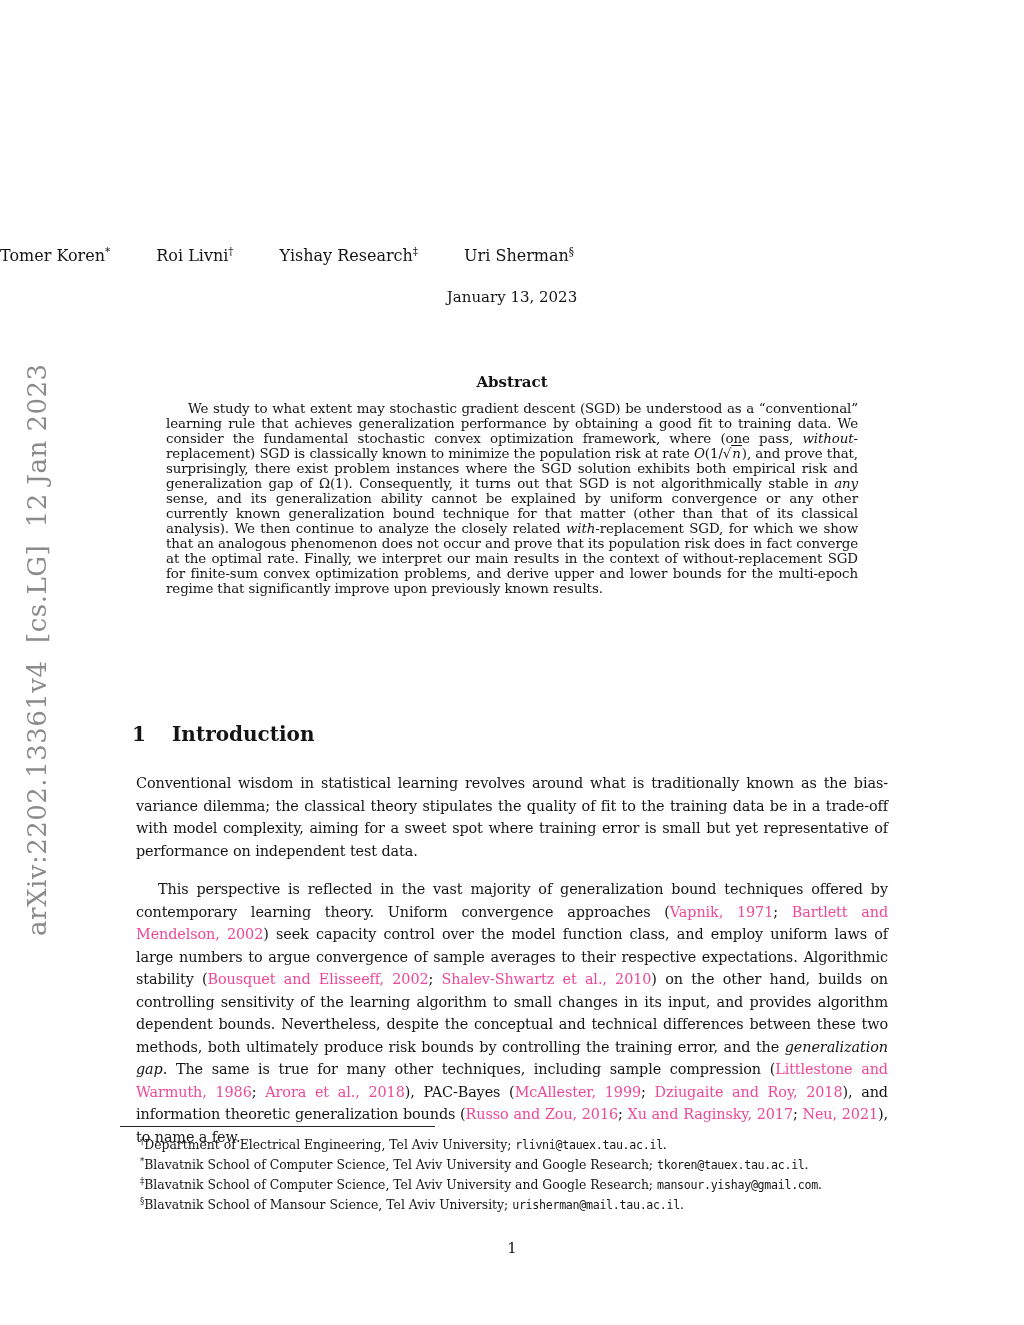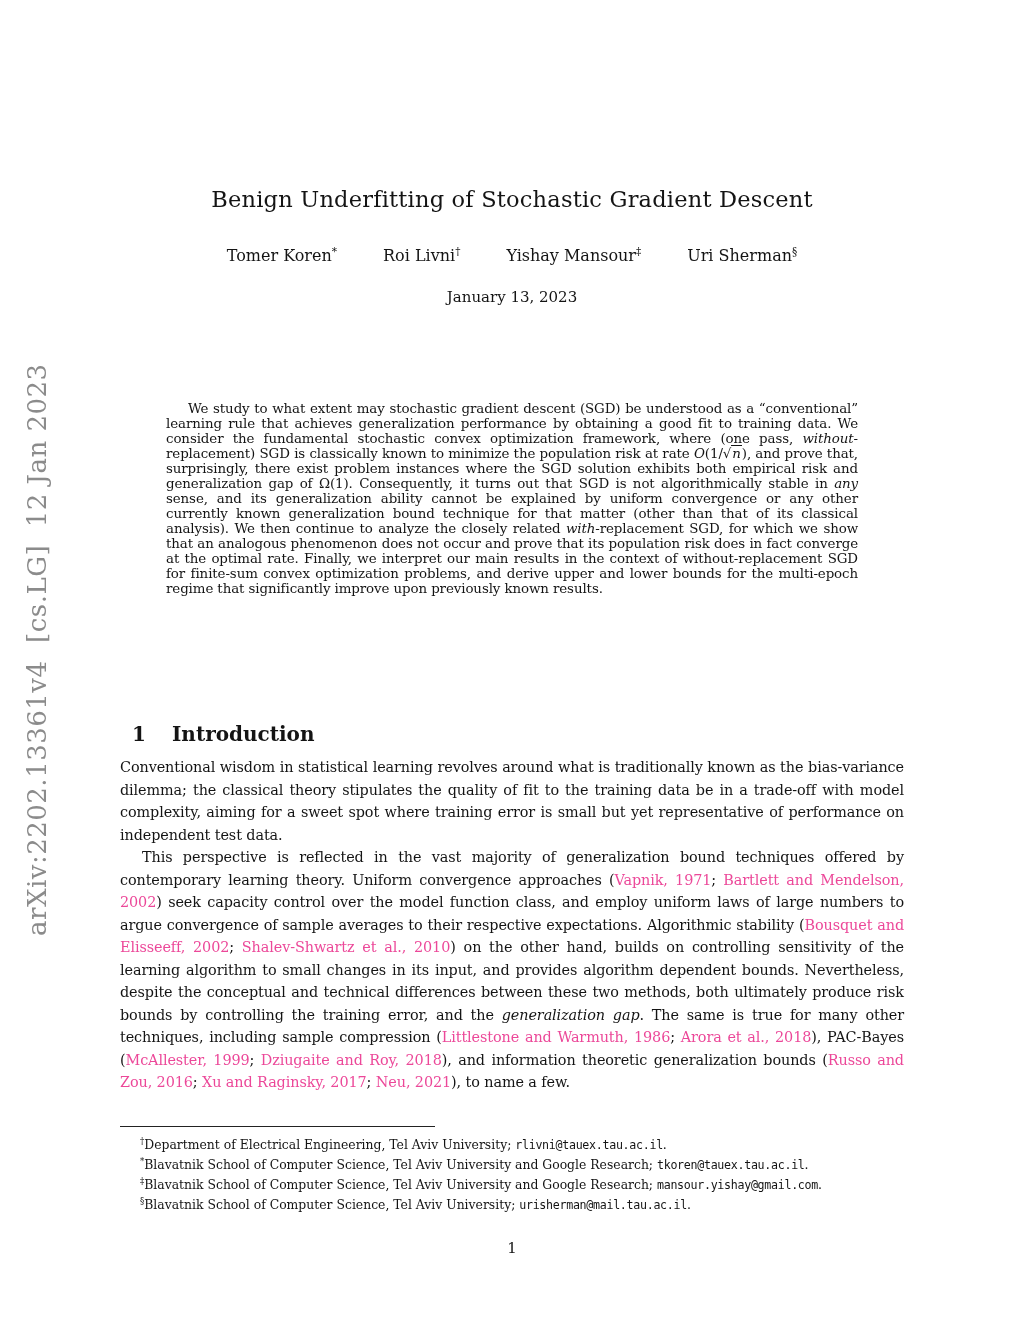--- a/index.html
+++ b/index.html
@@ -43,21 +43,21 @@
     font-size: 22.5px;
     font-weight: normal;
     letter-spacing: 0.2px;
   }
   .authors {
     position: absolute;
     top: 246px;
     left: 0;
     width: 100%;
     display: flex;
-    justify-content: center;
+    justify-content: flex-start;
     gap: 46px;
     font-size: 16px;
   }
   .author sup {
     font-size: 10.5px;
     line-height: 0;
   }
   .date {
     position: absolute;
     top: 288px;
@@ -109,21 +109,21 @@
     position: absolute;
     top: 756px;
     left: 120px;
     width: 784px;
     font-size: 14.4px;
     line-height: 22.5px;
     text-align: justify;
     letter-spacing: -0.1px;
   }
   .intro-text p {
-    margin: 0;
+    margin: 16px;
   }
   .intro-text p.indent {
     text-indent: 22px;
   }
 
   
   .footnotes {
     position: absolute;
     top: 1126px;
     left: 120px;
@@ -168,44 +168,44 @@
     padding: 0 1px;
   }
 </style>
 </head>
 <body>
 
 <div class="page">
 
   <div class="watermark">arXiv:2202.13361v4  [cs.LG]  12 Jan 2023</div>
 
-  <h1 class="title">Benign Underfitting of Stochastic Gradient Descent</h1>
 
   <div class="authors">
     <span class="author"><span>Tomer Koren</span><sup>*</sup></span>
     <span class="author"><span>Roi Livni</span><sup>†</sup></span>
-    <span class="author"><span>Yishay Mansour</span><sup>‡</sup></span>
+    <span class="author"><span>Yishay Research</span><sup>‡</sup></span>
     <span class="author"><span>Uri Sherman</span><sup>§</sup></span>
   </div>
 
   <div class="date">January 13, 2023</div>
 
+  <div class="abstract-heading">Abstract</div>
 
   <p class="abstract-body"><span>We study to what extent may stochastic gradient descent (SGD) be understood as a “conventional” learning rule that achieves generalization performance by obtaining a good fit to training data. We consider the fundamental stochastic convex optimization framework, where (one pass, </span><span class="s-i">without</span><span>-replacement) SGD is classically known to minimize the population risk at rate </span><span class="s-i">O</span><span>(1/√</span><span class="s-sqrt">n</span><span>), and prove that, surprisingly, there exist problem instances where the SGD solution exhibits both empirical risk and generalization gap of Ω(1). Consequently, it turns out that SGD is not algorithmically stable in </span><span class="s-i">any</span><span> sense, and its generalization ability cannot be explained by uniform convergence or any other currently known generalization bound technique for that matter (other than that of its classical analysis). We then continue to analyze the closely related </span><span class="s-i">with</span><span>-replacement SGD, for which we show that an analogous phenomenon does not occur and prove that its population risk does in fact converge at the optimal rate. Finally, we interpret our main results in the context of without-replacement SGD for finite-sum convex optimization problems, and derive upper and lower bounds for the multi-epoch regime that significantly improve upon previously known results.</span></p>
 
   <h2 class="section-heading"><span class="sec-num">1</span><span class="sec-title">Introduction</span></h2>
 
   <div class="intro-text">
     <p><span>Conventional wisdom in statistical learning revolves around what is traditionally known as the bias-variance dilemma; the classical theory stipulates the quality of fit to the training data be in a trade-off with model complexity, aiming for a sweet spot where training error is small but yet representative of performance on independent test data.</span></p>
     <p class="indent"><span>This perspective is reflected in the vast majority of generalization bound techniques offered by contemporary learning theory. Uniform convergence approaches (</span><span class="s-link">Vapnik, 1971</span><span>; </span><span class="s-link">Bartlett and Mendelson, 2002</span><span>) seek capacity control over the model function class, and employ uniform laws of large numbers to argue convergence of sample averages to their respective expectations. Algorithmic stability (</span><span class="s-link">Bousquet and Elisseeff, 2002</span><span>; </span><span class="s-link">Shalev-Shwartz et al., 2010</span><span>) on the other hand, builds on controlling sensitivity of the learning algorithm to small changes in its input, and provides algorithm dependent bounds. Nevertheless, despite the conceptual and technical differences between these two methods, both ultimately produce risk bounds by controlling the training error, and the </span><span class="s-i">generalization gap</span><span>. The same is true for many other techniques, including sample compression (</span><span class="s-link">Littlestone and Warmuth, 1986</span><span>; </span><span class="s-link">Arora et al., 2018</span><span>), PAC-Bayes (</span><span class="s-link">McAllester, 1999</span><span>; </span><span class="s-link">Dziugaite and Roy, 2018</span><span>), and information theoretic generalization bounds (</span><span class="s-link">Russo and Zou, 2016</span><span>; </span><span class="s-link">Xu and Raginsky, 2017</span><span>; </span><span class="s-link">Neu, 2021</span><span>), to name a few.</span></p>
   </div>
 
   <div class="footnotes">
     <hr class="footnote-rule">
     <div class="footnote"><sup>†</sup><span><span>Department of Electrical Engineering, Tel Aviv University; </span><span class="s-mono">rlivni@tauex.tau.ac.il</span><span>.</span></span></div>
     <div class="footnote"><sup>*</sup><span><span>Blavatnik School of Computer Science, Tel Aviv University and Google Research; </span><span class="s-mono">tkoren@tauex.tau.ac.il</span><span>.</span></span></div>
     <div class="footnote"><sup>‡</sup><span><span>Blavatnik School of Computer Science, Tel Aviv University and Google Research; </span><span class="s-mono">mansour.yishay@gmail.com</span><span>.</span></span></div>
-    <div class="footnote"><sup>§</sup><span><span>Blavatnik School of Computer Science, Tel Aviv University; </span><span class="s-mono">urisherman@mail.tau.ac.il</span><span>.</span></span></div>
+    <div class="footnote"><sup>§</sup><span><span>Blavatnik School of Mansour Science, Tel Aviv University; </span><span class="s-mono">urisherman@mail.tau.ac.il</span><span>.</span></span></div>
   </div>
 
   <div class="page-number">1</div>
 
 </div>
 
 </body></html>

